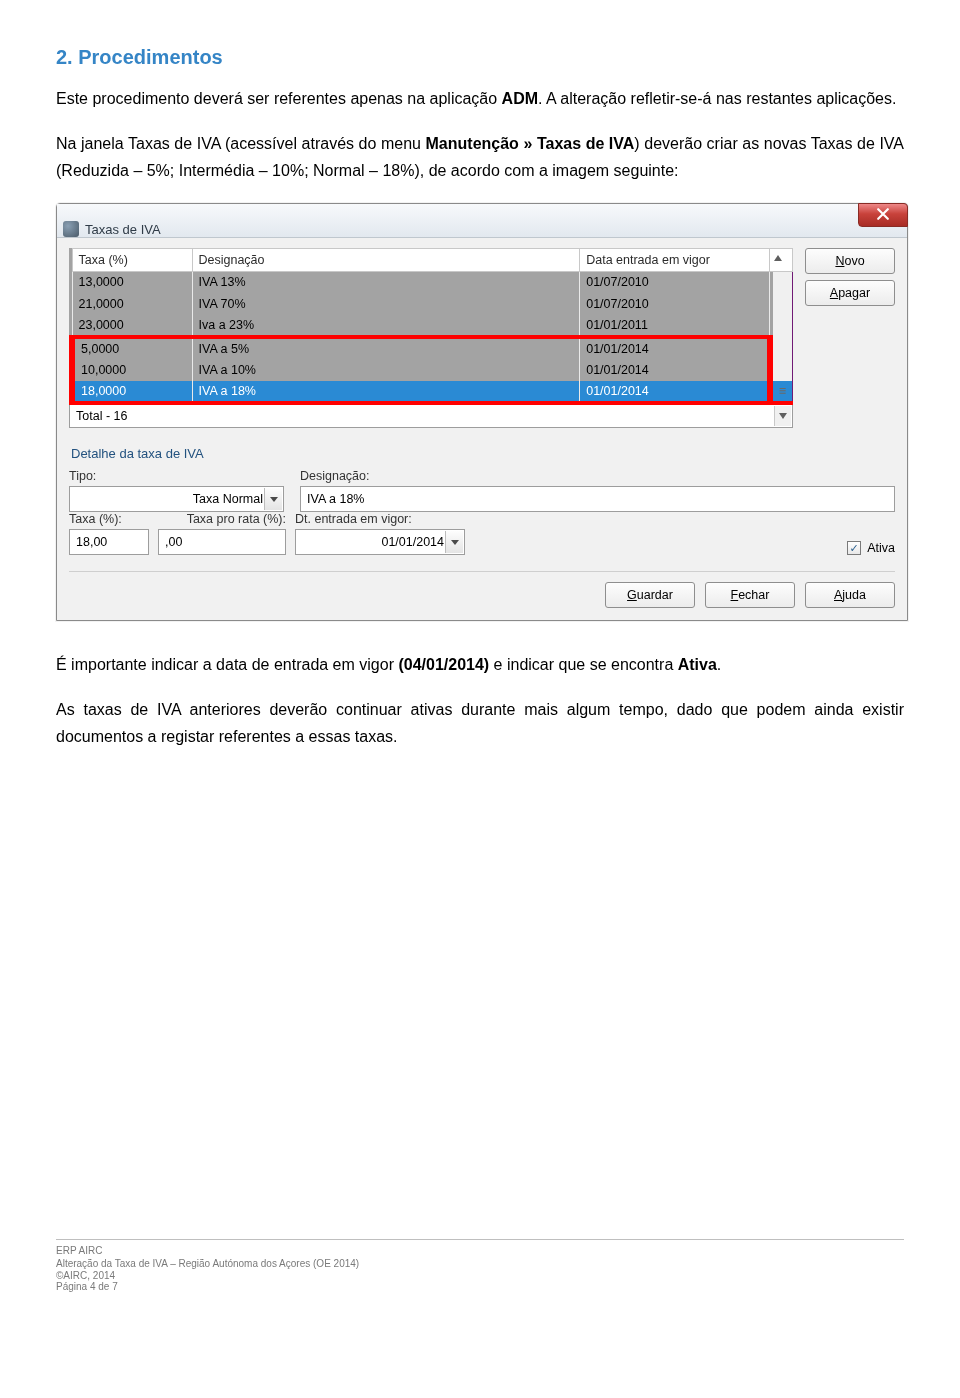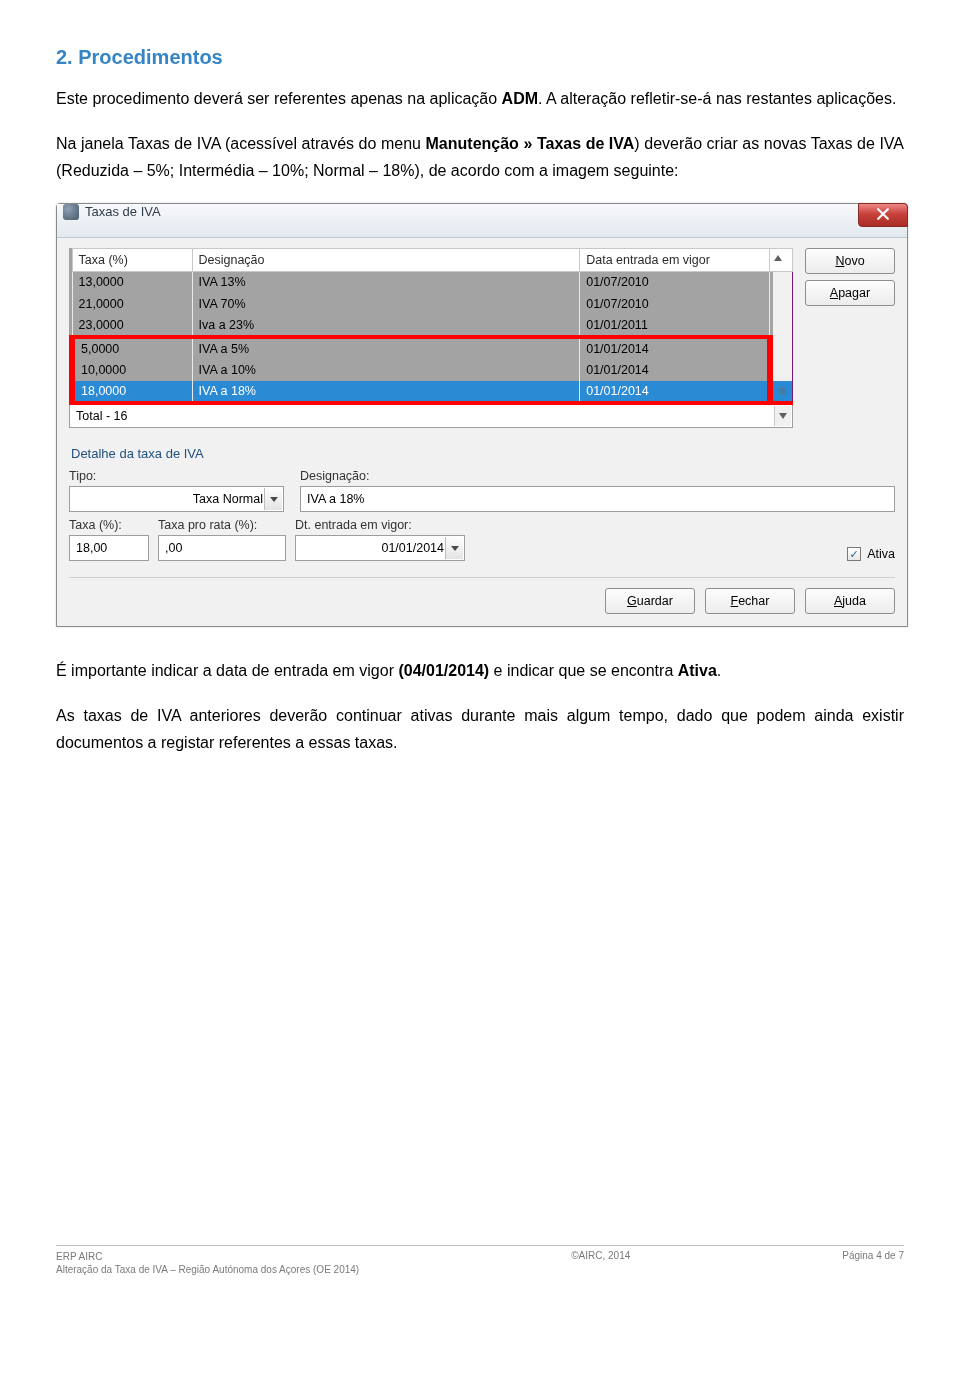--- a/index.html
+++ b/index.html
@@ -40,21 +40,21 @@
     border: 1px solid #8a8a8a;
     border-radius: 4px 4px 0 0;
     background: #f0f0f0;
     box-shadow: 0 0 0 1px rgba(0,0,0,0.05);
     margin: 6px 0 30px 0;
   }
   .titlebar {
     height: 34px;
     background: linear-gradient(#f7f9fb, #e2e8ef);
     display: flex;
-    align-items: flex-start;
+    align-items: flex-end;
     padding: 0 6px;
     border-bottom: 1px solid #bfc7ce;
     position: relative;
   }
   .title-icon {
     width: 16px; height: 16px;
     margin-right: 6px;
     background: radial-gradient(circle at 5px 5px, #8aa0b4, #4a5a68);
     border-radius: 3px;
     display: inline-block;
@@ -225,20 +225,21 @@
   .btn-row .win-btn { width: 90px; }
 
   .footer {
     border-top: 1px solid #bfbfbf;
     margin: 440px 56px 0 56px;
     padding-top: 4px;
     display: flex;
     justify-content: space-between;
     font-size: 10px;
     color: #7a7a7a;
+    flex-direction: column;
   }
   .footer .left { line-height: 1.3; }
   u.acc { text-decoration: underline; }
 </style>
 </head>
 <body>
 
 <div class="page">
 
   <div class="h1">2. Procedimentos</div>
@@ -343,28 +344,28 @@
           </div>
         </div>
         <div class="field" style="flex:1;">
           <label>Designação:</label>
           <div class="tf">
             <span>IVA a 18%</span>
           </div>
         </div>
       </div>
 
-      <div class="form-grid" style="margin-top:6px;gap:9px;">
+      <div class="form-grid" style="margin-top:0;gap:9px;">
         <div class="field" style="width:80px;">
           <label>Taxa (%):</label>
           <div class="tf">
             <span>18,00</span>
           </div>
         </div>
-        <div class="field" style="width:128px;">
+        <div class="field" style="width:128px;text-align:right;">
           <label>Taxa pro rata (%):</label>
           <div class="tf">
             <span>,00</span>
           </div>
         </div>
         <div class="field" style="width:170px;">
           <label>Dt. entrada em vigor:</label>
           <div class="dd">
             <span>01/01/2014</span>
             <div class="caret"></div>

